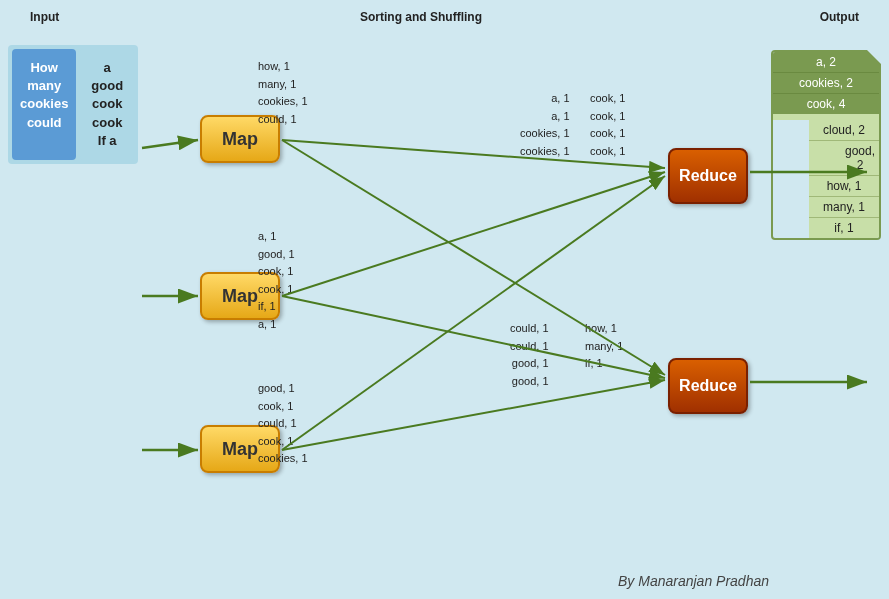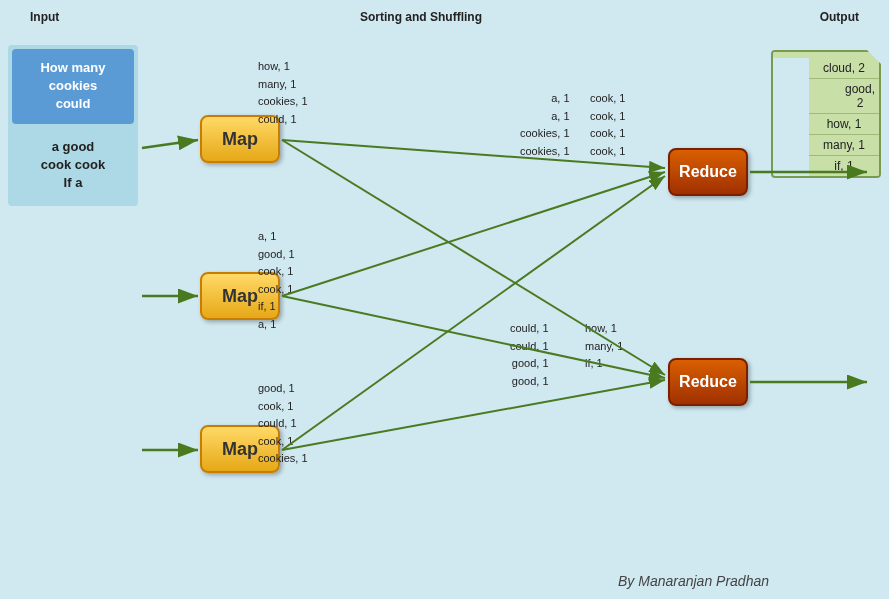--- a/index.html
+++ b/index.html
@@ -49,21 +49,21 @@
       box-shadow: 2px 2px 4px rgba(0,0,0,0.3);
     }
 
     
     .reduce-box {
       position: absolute;
       background: linear-gradient(to bottom, #d95f00, #a03000);
       border: 2px solid #7a2000;
       border-radius: 8px;
       width: 80px;
-      height: 48px;
+      height: 56px;
       display: flex;
       align-items: center;
       justify-content: center;
       font-size: 16px;
       font-weight: bold;
       color: white;
       box-shadow: 2px 2px 4px rgba(0,0,0,0.3);
     }
 
     
@@ -108,21 +108,21 @@
     
     .input-wrapper {
       position: absolute;
       left: 8px;
       top: 45px;
       width: 130px;
       background: #add8e6;
       border-radius: 4px;
       padding: 4px;
       display: flex;
-      flex-direction: column;
+      flex-direction: row;
       gap: 4px;
     }
   </style>
 </head>
 <body>
 
 <div class="section-label" style="left: 30px;">Input</div>
 <div class="section-label" style="left: 360px;">Sorting and Shuffling</div>
 <div class="section-label" style="right: 30px;">Output</div>
 
@@ -159,20 +159,25 @@
 </div>
 <div class="text-block" style="left: 585px; top: 320px;">
   how, 1<br>many, 1<br>if, 1
 </div>
 
 <div class="reduce-box" style="left: 668px; top: 148px;">Reduce</div>
 <div class="reduce-box" style="left: 668px; top: 358px;">Reduce</div>
 
 <div style="position:absolute; right:8px; top:50px; width:110px; border:2px solid #7a9a50; border-radius:4px; overflow:hidden;">
 
+  <div style="background:#7a9a50;">
+    <div class="output-item" style="color:white; border-bottom:1px solid #6a8a40;">a, 2</div>
+    <div class="output-item" style="color:white; border-bottom:1px solid #6a8a40;">cookies, 2</div>
+    <div class="output-item" style="color:white; border-bottom:none;">cook, 4</div>
+  </div>
 
   <div style="height:6px; background:#c8dfa8;"></div>
 
   <div style="background:#c8dfa8;margin-left:36px;">
     <div class="output-item" style="color:#222;">cloud, 2</div>
     <div class="output-item" style="color:#222;padding-left:32px;">good, 2</div>
     <div class="output-item" style="color:#222;">how, 1</div>
     <div class="output-item" style="color:#222;">many, 1</div>
     <div class="output-item" style="color:#222; border-bottom:none;">if, 1</div>
   </div>

